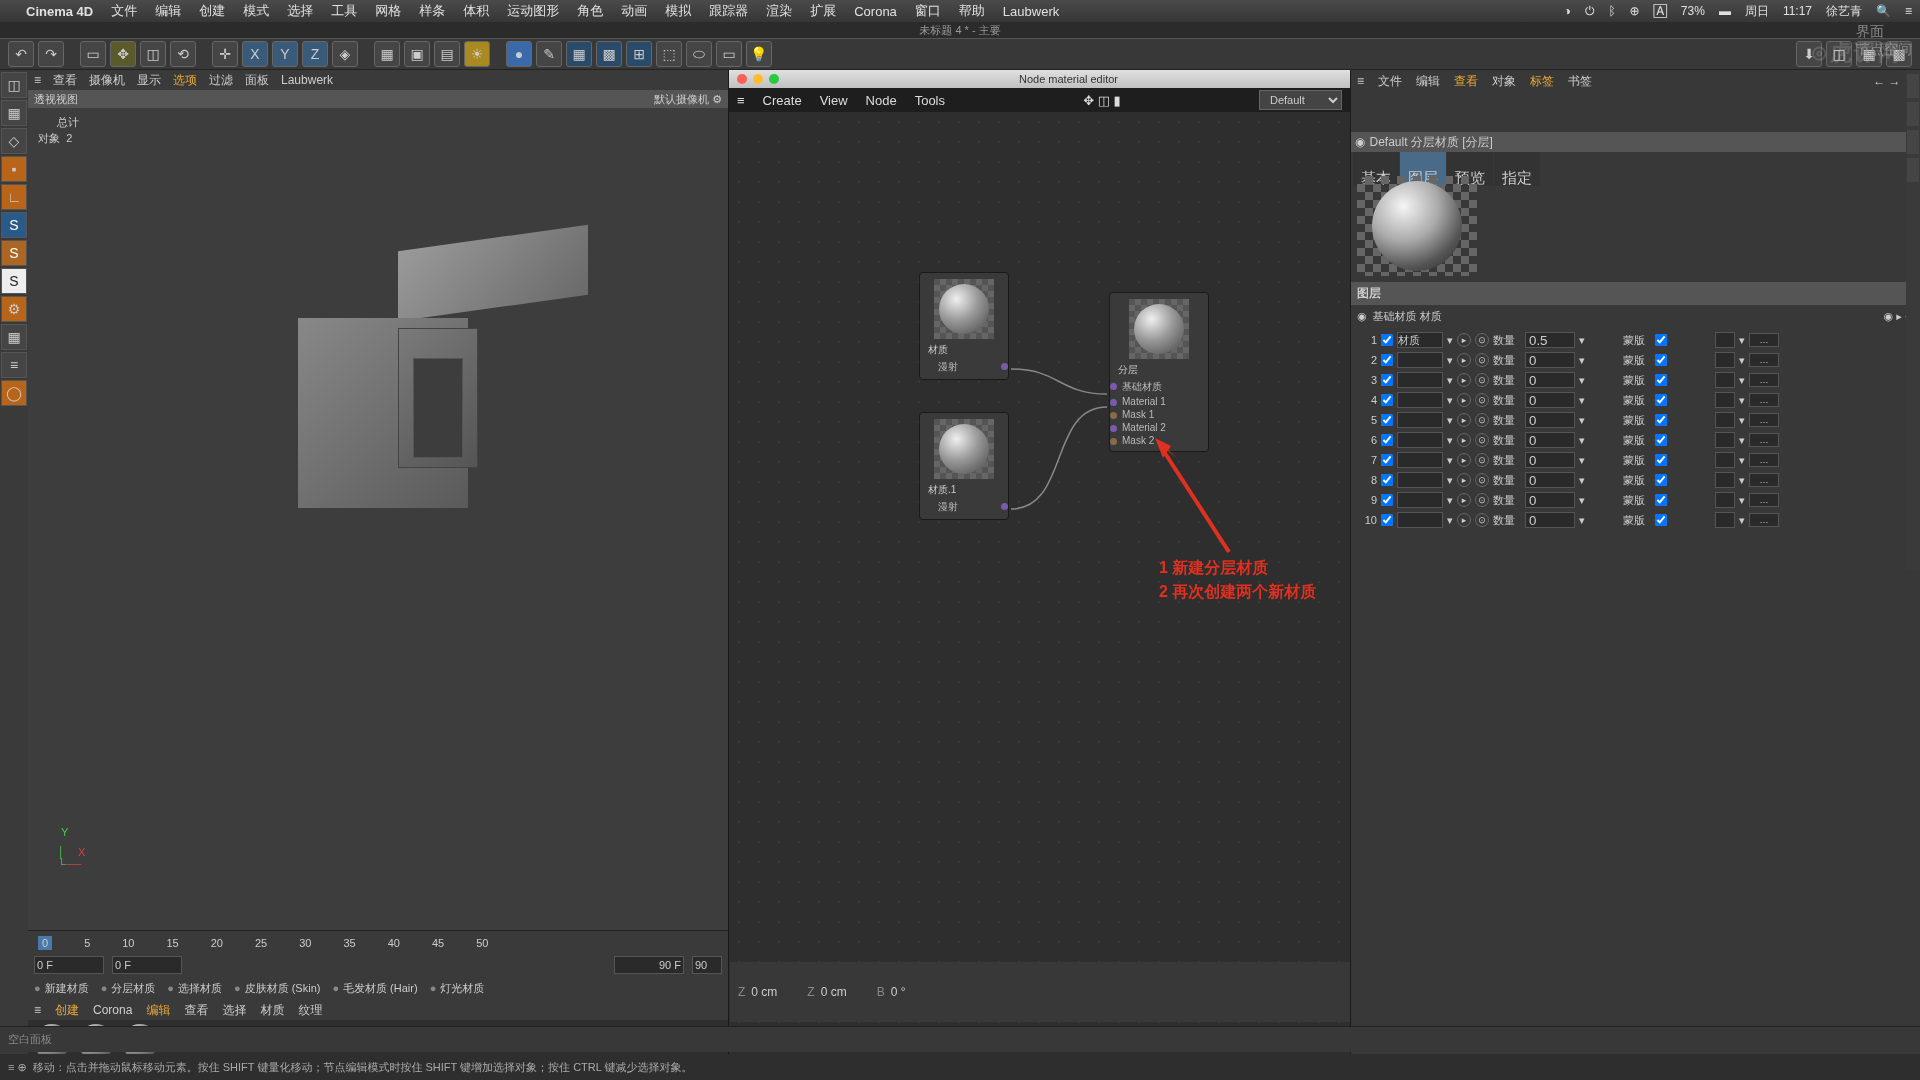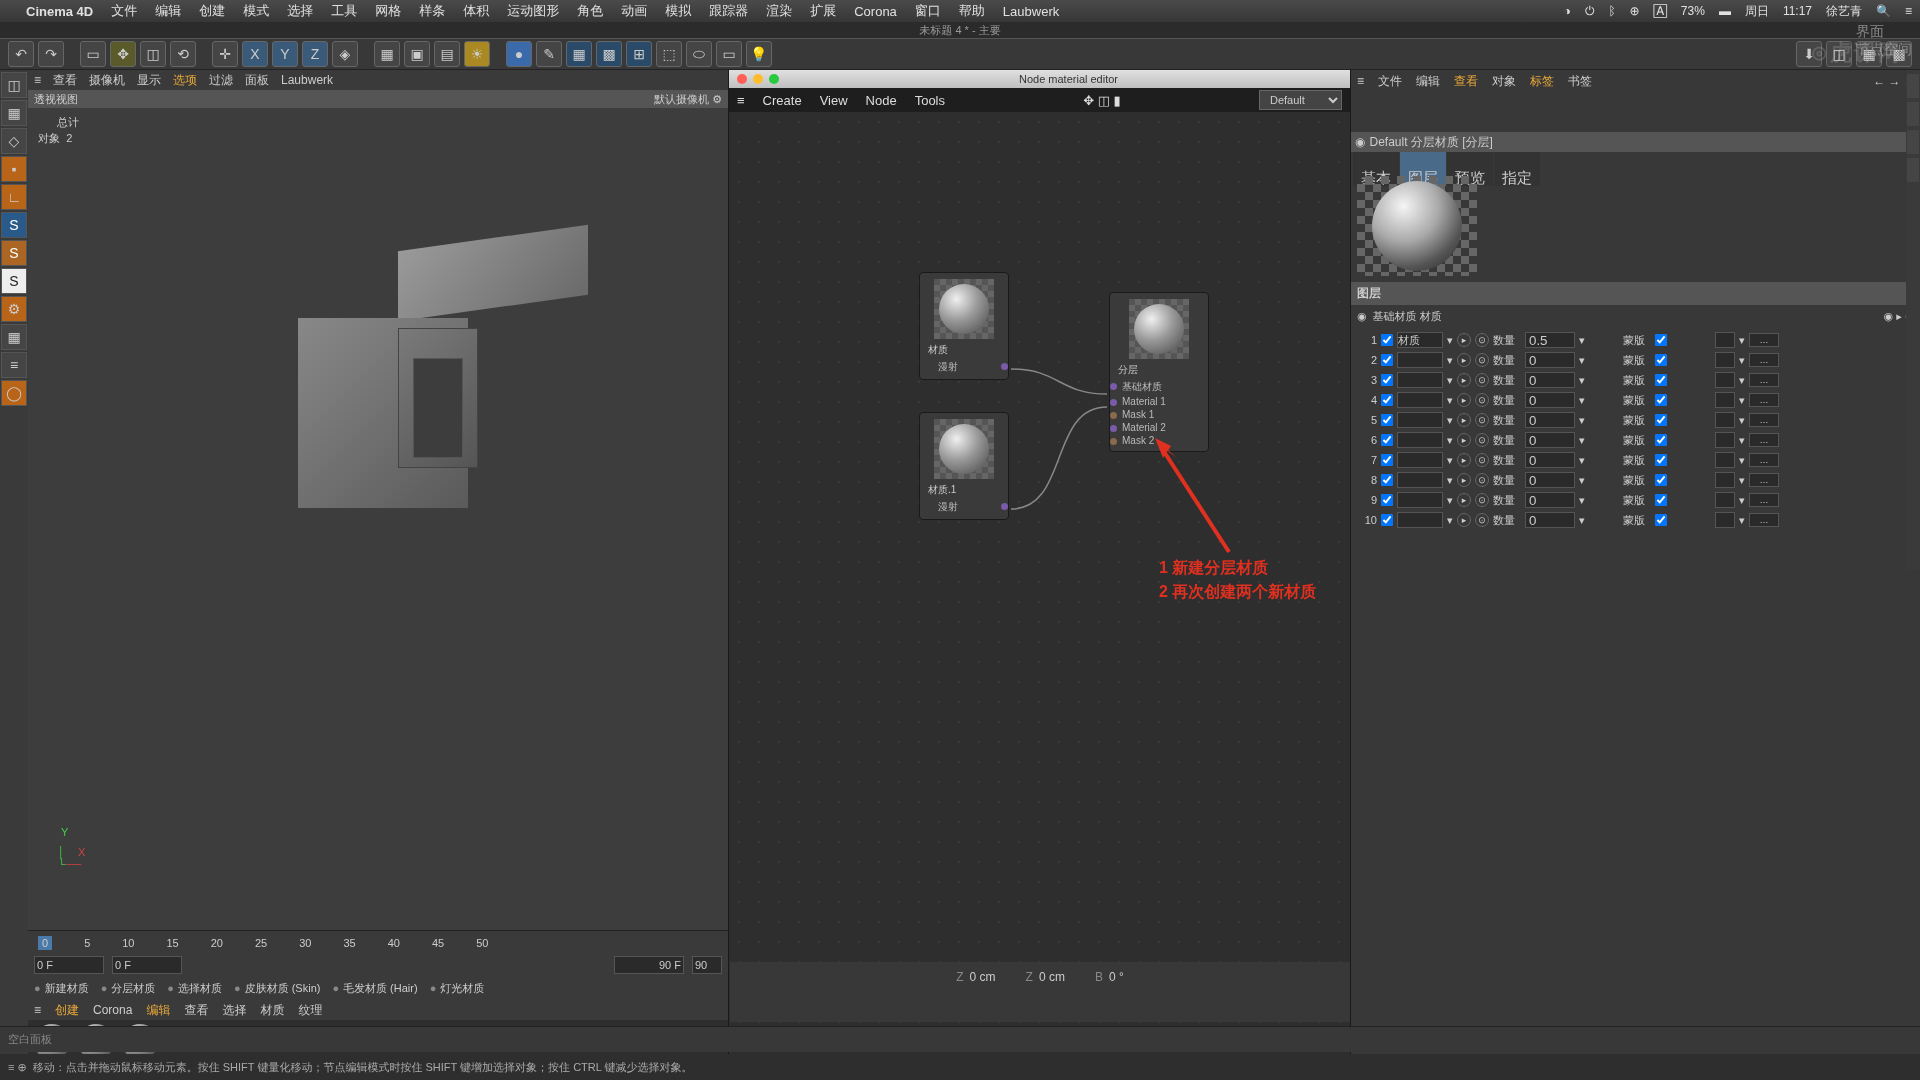--- a/index.html
+++ b/index.html
@@ -75,21 +75,21 @@
 .base-row{display:flex;align-items:center;padding:4px 6px;gap:6px;font-size:11px}
 .layers{padding:2px 4px}
 .layer-row{display:flex;align-items:center;gap:4px;padding:2px 2px;font-size:11px}
 .layer-row .num{width:20px;text-align:right}
 .layer-row input[type=checkbox]{width:12px;height:12px}
 .layer-row .dd{width:46px;height:16px;background:#2a2a2a;border:1px solid #555}
 .layer-row .ico{width:14px;height:14px;border:1px solid #666;border-radius:50%;display:flex;align-items:center;justify-content:center;font-size:9px}
 .layer-row .lbl{width:28px}
 .layer-row .val{width:50px;height:16px;background:#2a2a2a;border:1px solid #555;padding:0 3px;color:#ccc}
 .layer-row .more{width:30px;height:14px;background:#2a2a2a;border:1px solid #555;text-align:center;font-size:9px;line-height:12px}
-.bottom-coords{position:absolute;bottom:58px;left:730px;right:570px;height:60px;background:#383838;display:flex;flex-direction:column;gap:6px;padding:8px;font-size:12px}
+.bottom-coords{position:absolute;bottom:58px;left:730px;right:570px;height:60px;background:#383838;display:flex;gap:6px;padding:8px;font-size:12px}
 .coord-row{display:flex;gap:30px;align-items:center;justify-content:center}
 .coord-row span{color:#888}
 .coord-row b{color:#ccc;font-weight:normal;margin-left:6px}
 .coord-sel{display:flex;gap:12px;justify-content:center}
 .coord-sel select{background:#444;border:1px solid #666;color:#ccc;padding:3px 18px;font-size:11px}
 .coord-sel button{background:#555;border:1px solid #777;color:#ddd;padding:3px 40px;font-size:12px}
 .blank-panel{position:absolute;bottom:28px;left:0;right:0;height:26px;background:#383838;padding:5px 8px;color:#888;font-size:11px;border-top:1px solid #222}
 .status{position:absolute;bottom:0;left:0;right:0;height:26px;background:#2e2e2e;padding:5px 8px;color:#aaa;font-size:11px;display:flex;align-items:center;gap:6px}
 .watermark{position:absolute;top:38px;right:18px;color:rgba(255,255,255,0.15);font-size:22px;font-weight:bold;letter-spacing:2px}
 .right-strip{position:absolute;right:0;top:70px;width:14px;height:500px;background:#3a3a3a;display:flex;flex-direction:column;gap:4px;padding-top:4px}

